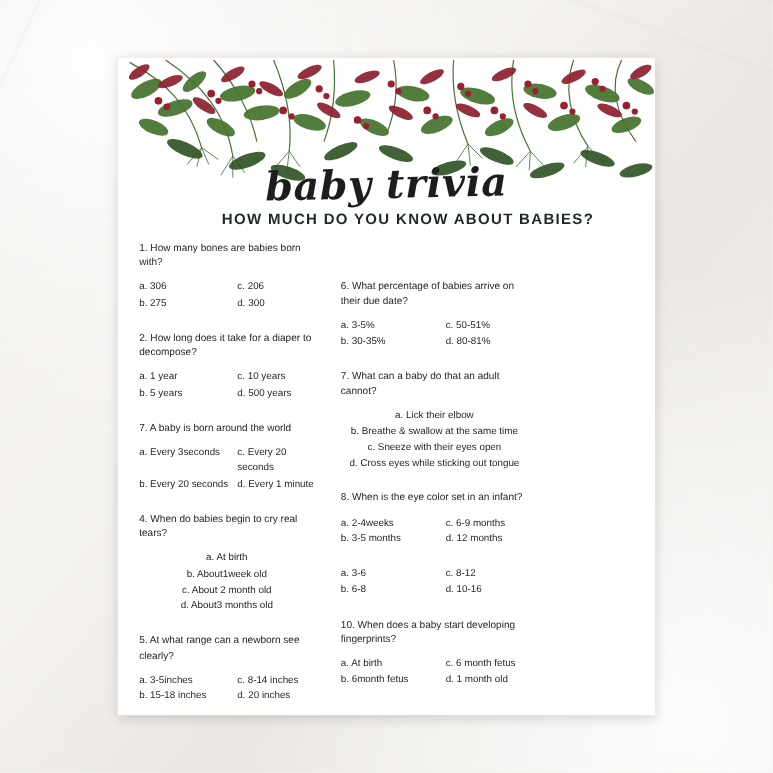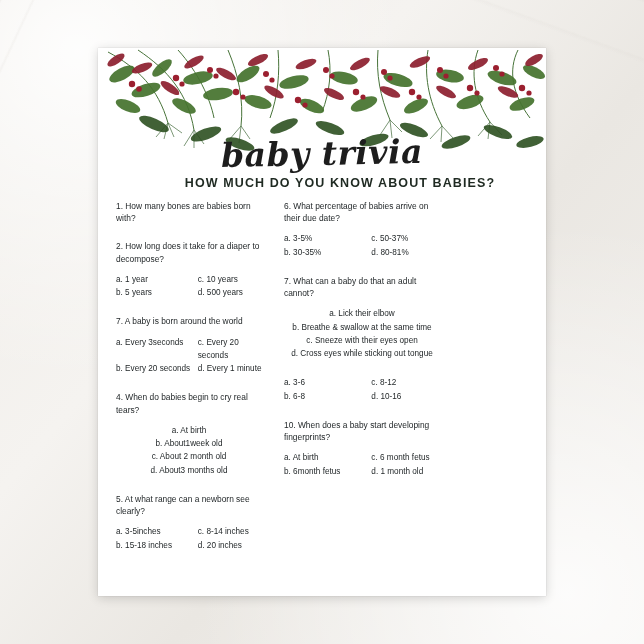--- a/index.html
+++ b/index.html
@@ -93,21 +93,21 @@
     left: 0;
     width: 356px;
     display: flex;
     z-index: 4;
   }
   .col {
     width: 50%;
     box-sizing: border-box;
     padding: 0 14px 0 18px;
   }
-  .col.right { padding: 0 14px 0 8px; }
+  .col.right { padding: 0 14px 0 8px; margin-top: 32px; }
 
   .q-block { margin-bottom: 16px; }
   .q-text {
     font-size: 8.4px;
     line-height: 1.45;
     color: #23282a;
     margin-bottom: 8px;
     font-family: "Liberation Sans", sans-serif;
   }
   .answers {
@@ -246,20 +246,28 @@
   <div class="script-title">baby trivia</div>
   <div class="subtitle">HOW MUCH DO YOU KNOW ABOUT BABIES?</div>
 
   <div class="columns">
 
     <div class="col left">
 
       <div class="q-block">
         <div class="q-text">1. How many bones are babies born with?</div>
         <div class="answers">
+          <div class="ans-row">
+            <span class="ans-a">a. 306</span>
+            <span class="ans-b">c. 206</span>
+          </div>
+          <div class="ans-row">
+            <span class="ans-a">b. 275</span>
+            <span class="ans-b">d. 300</span>
+          </div>
         </div>
       </div>
 
       <div class="q-block">
         <div class="q-text">2. How long does it take for a diaper to decompose?</div>
         <div class="answers">
           <div class="ans-row">
             <span class="ans-a">a. 1 year</span>
             <span class="ans-b">c. 10 years</span>
           </div>
@@ -310,39 +318,52 @@
 
     </div>
 
     <div class="col right">
 
       <div class="q-block">
         <div class="q-text">6. What percentage of babies arrive on their due date?</div>
         <div class="answers">
           <div class="ans-row">
             <span class="ans-a">a. 3-5%</span>
-            <span class="ans-b">c. 50-37%</span>
+            <span class="ans-b">c. 50-51%</span>
           </div>
           <div class="ans-row">
             <span class="ans-a">b. 30-35%</span>
             <span class="ans-b">d. 80-81%</span>
           </div>
         </div>
       </div>
 
       <div class="q-block">
         <div class="q-text">7. What can a baby do that an adult cannot?</div>
         <div class="answers">
           <span class="ans-full">a. Lick their elbow</span>
           <span class="ans-full">b. Breathe  &amp; swallow at the same time</span>
           <span class="ans-full">c. Sneeze with their eyes open</span>
           <span class="ans-full">d. Cross eyes while sticking out tongue</span>
         </div>
       </div>
 
+      <div class="q-block">
+        <div class="q-text">8. When is the eye color set in an infant?</div>
+        <div class="answers">
+          <div class="ans-row">
+            <span class="ans-a">a. 2-4weeks</span>
+            <span class="ans-b">c. 6-9 months</span>
+          </div>
+          <div class="ans-row">
+            <span class="ans-a">b. 3-5 months</span>
+            <span class="ans-b">d. 12 months</span>
+          </div>
+        </div>
+      </div>
 
       <div class="q-block">
         <div class="answers">
           <div class="ans-row">
             <span class="ans-a">a. 3-6</span>
             <span class="ans-b">c. 8-12</span>
           </div>
           <div class="ans-row">
             <span class="ans-a">b. 6-8</span>
             <span class="ans-b">d. 10-16</span>

